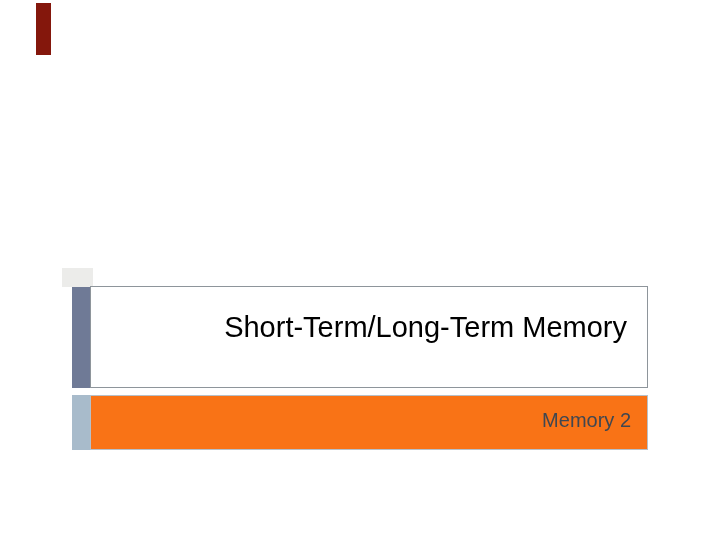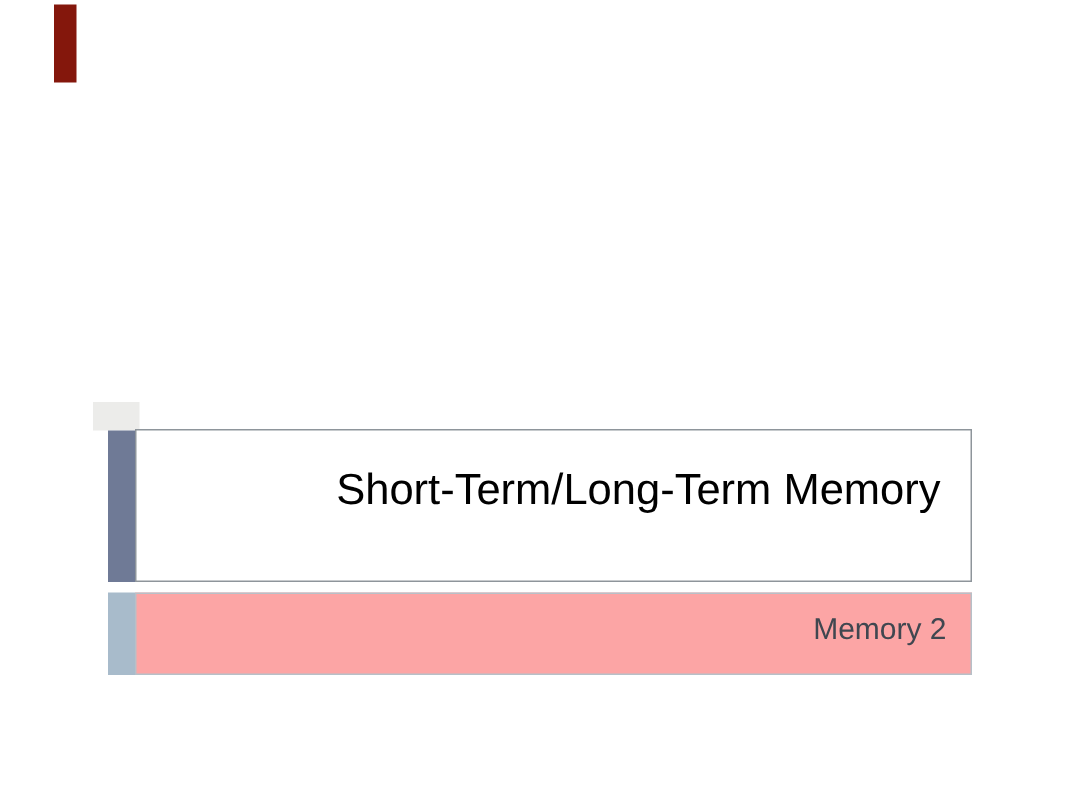--- a/index.html
+++ b/index.html
@@ -73,21 +73,21 @@
     background: var(--subtitle-accent-bar, #A8BBCB);
   }
   .subtitle-box {
     position: absolute;
     left: 90px;
     top: 395px;
     width: 558px;
     height: 55px;
     box-sizing: border-box;
     border: 1px solid var(--subtitle-box-border, #B7C0C8);
-    background: #fca5a5;
+    background: #f97316;
     padding-left: 16px;
   }
   .subtitle-text {
     box-sizing: border-box;
     width: 100%;
     height: 100%;
     padding: 12px 16px 0 0;
     text-align: right;
     font-size: 20px;
     line-height: 24px;

